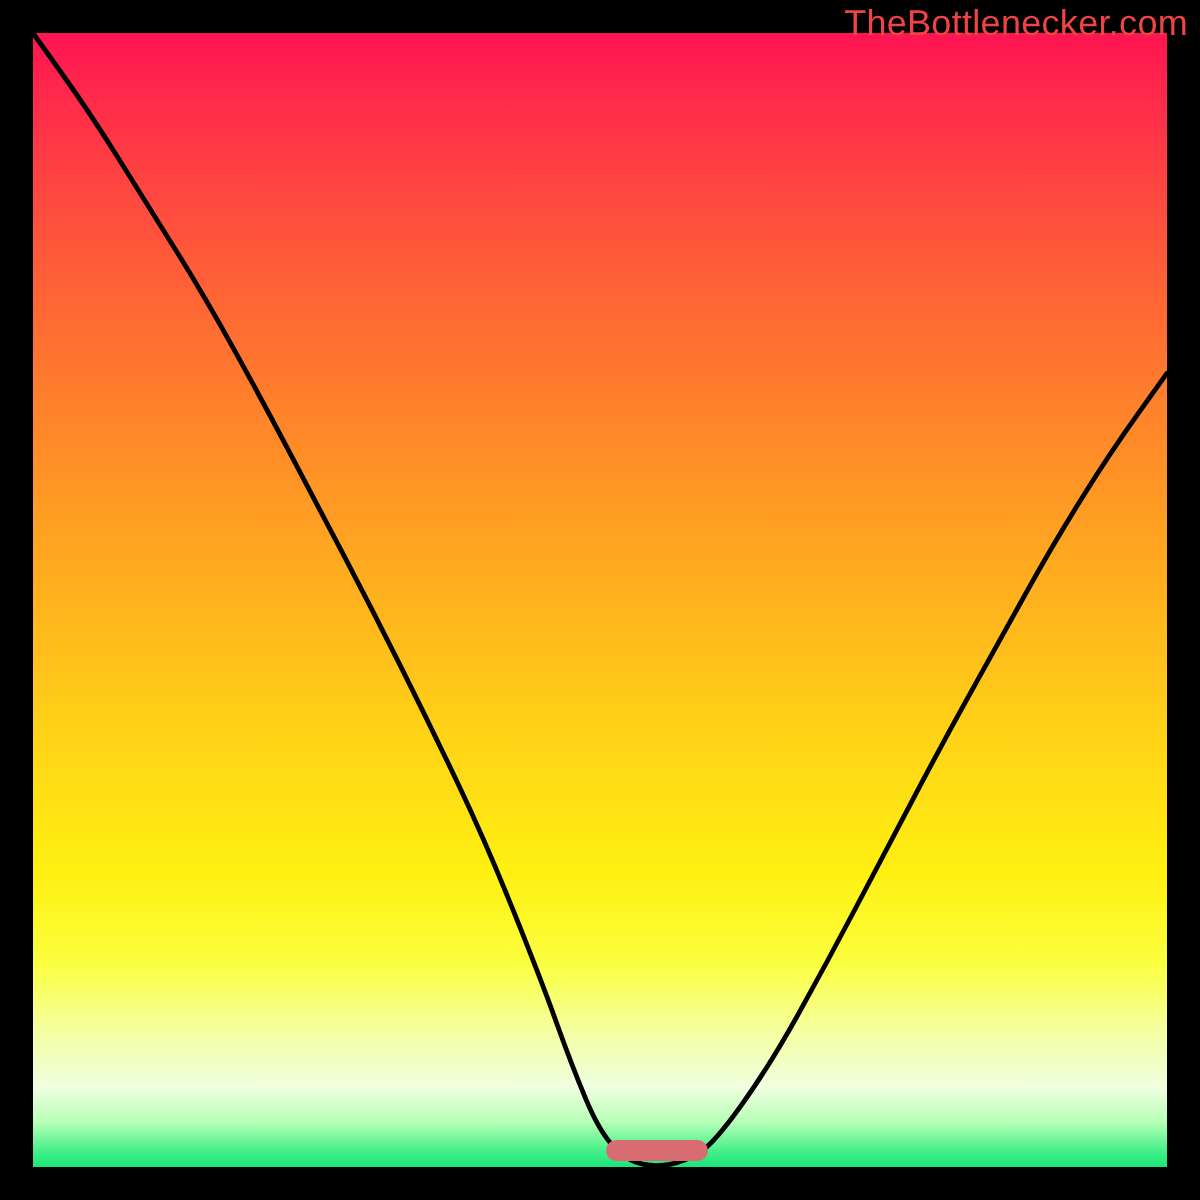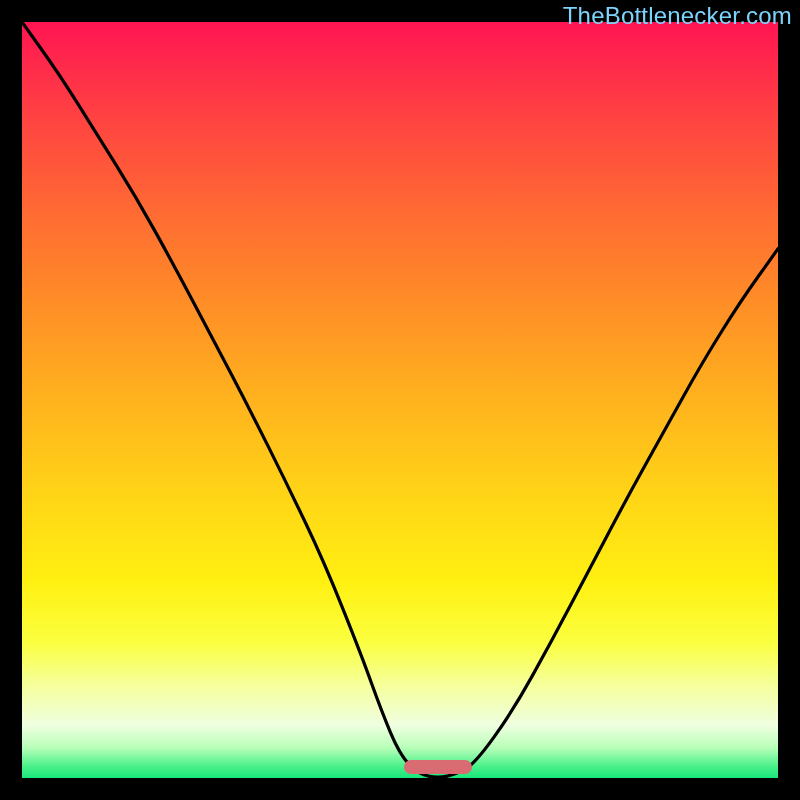--- a/index.html
+++ b/index.html
@@ -37,21 +37,21 @@
       #efffe0 93%,
       #b8ffb8 96%,
       #49f089 98.5%,
       #18e67a 100%
     );
   }
   .watermark {
     position: absolute;
     top: 2px;
     right: 8px;
-    color: #7dd3fc;
+    color: #ef4444;
     font-size: 24px;
     letter-spacing: 0.2px;
     font-weight: 500;
     user-select: none;
   }
   svg.curve {
     position: absolute;
     left: 0;
     top: 0;
     width: 756px;

